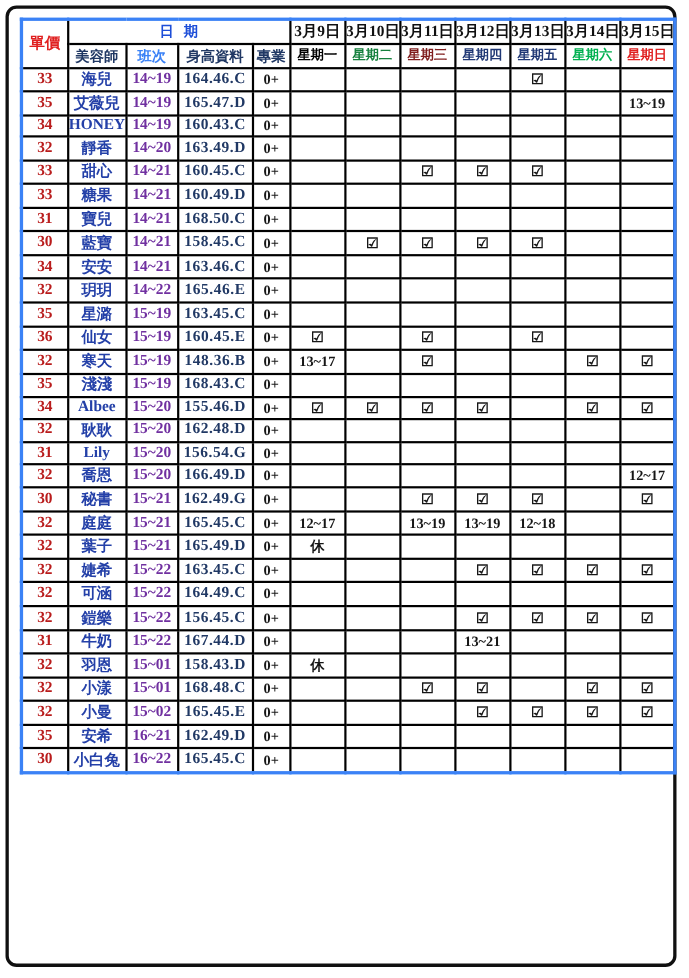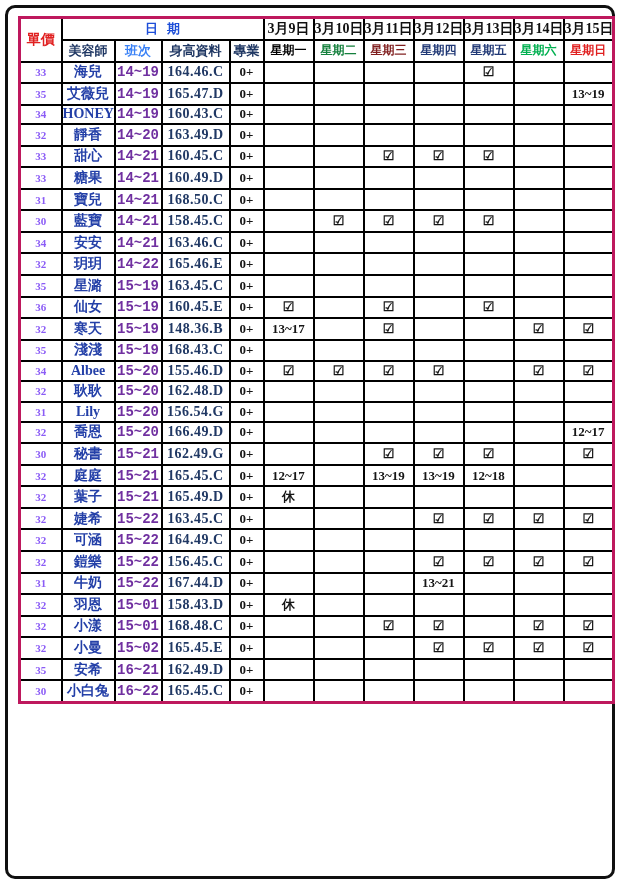--- a/index.html
+++ b/index.html
@@ -15,42 +15,42 @@
     width:610px; height:874px;
     border:3px solid #101010;
     border-radius:10px;
     box-sizing:border-box;
   }
   table.sched {
     position:absolute; left:18px; top:16px;
     width:594px; height:688px;
     border-collapse:collapse;
     table-layout:fixed;
-    border:3px solid #be185d;
+    border:3px solid #3b82f6;
   }
   .sched th, .sched td {
     border:2px solid #000;
     padding:0;
     text-align:center;
     vertical-align:middle;
     overflow:hidden;
     white-space:nowrap;
     font-weight:bold;
     box-sizing:border-box;
   }
   thead tr { height:22px; }
   .h-price    { color:#e02020; font-size:14px; }
   .h-datelbl  { color:#1d4ed8; font-size:13px; letter-spacing:9px; text-indent:9px; }
   .h-col      { color:#203864; font-size:13px;border-radius:10px; }
   .h-col-shift{ color:#3b82f6; }
   .h-date     { color:#101010; font-size:14px; }
   .h-week     { font-size:12px; }
-  .c-price { color:#8b5cf6; font-size:11px; }
+  .c-price { color:#b91c1c; font-size:14px; }
   .c-name  { color:#2440a8; font-size:14px; }
-  .c-shift { color:#7030a0; font-size:14px;font-family:Liberation Mono, monospace; }
+  .c-shift { color:#7030a0; font-size:14px; }
   .c-stats { color:#203864; font-size:14px; letter-spacing:0.5px; }
   .c-pro   { color:#161616; font-size:13px; }
   .c-sched { color:#161616; font-size:13px; }
 </style>
 </head>
 <body>
 
 <div class="frame"></div>
 
 <table class="sched">

